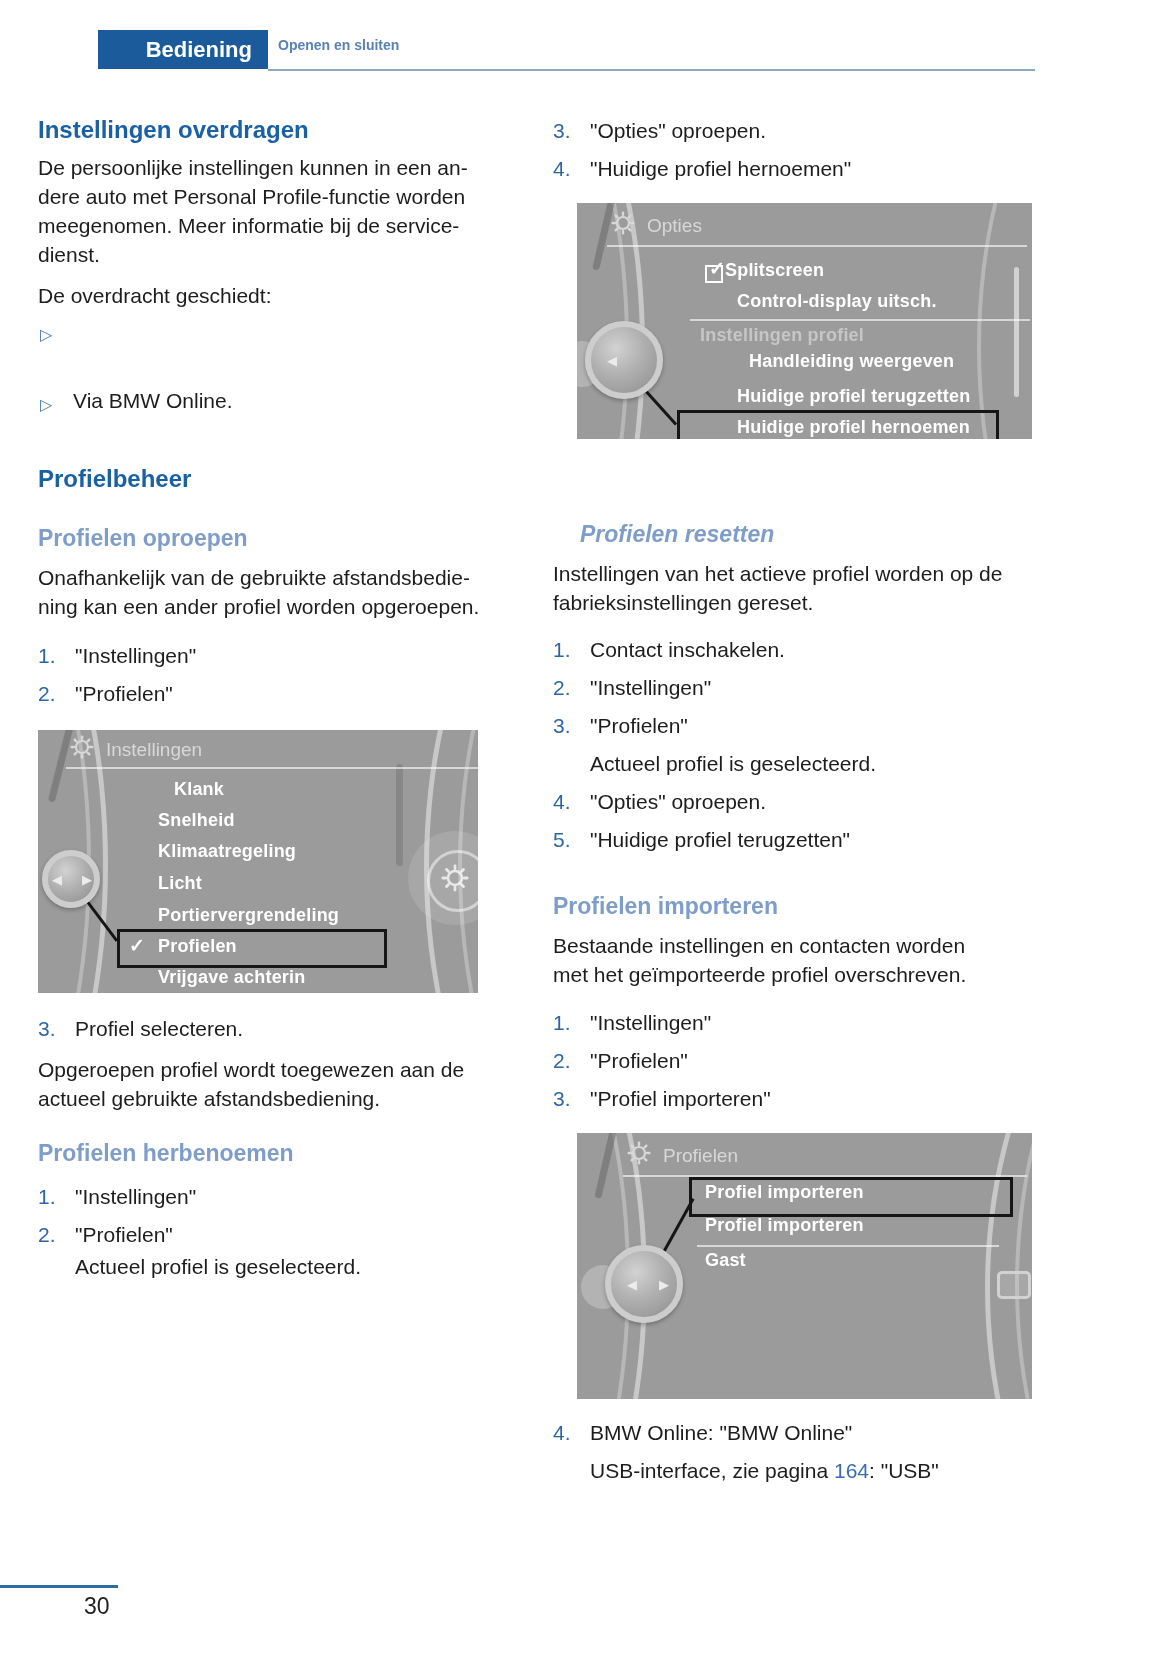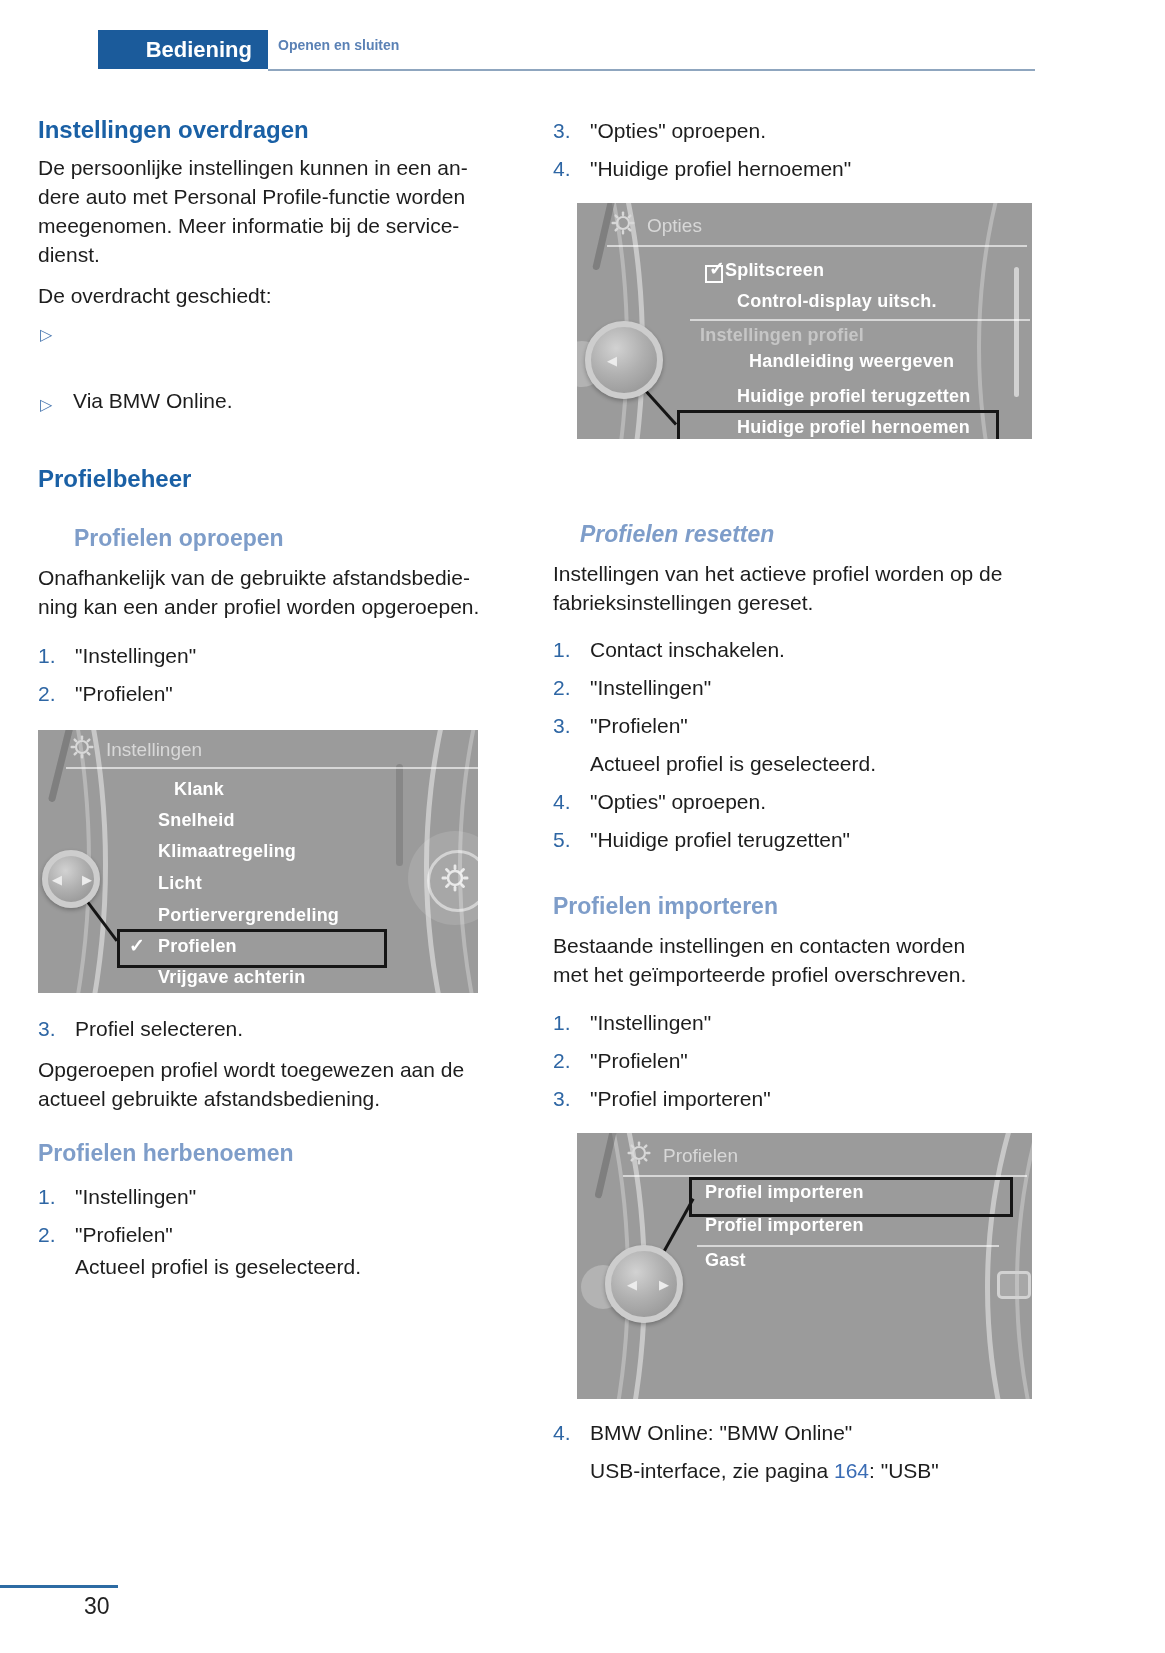--- a/index.html
+++ b/index.html
@@ -75,21 +75,21 @@
 
 <div class="bul" style="left:40px;top:316px;width:478px;">
   <span class="b">▷</span>
 </div>
 <div class="bul" style="left:40px;top:386px;width:478px;">
   <span class="b">▷</span>
   <div class="t">Via BMW Online.</div>
 </div>
 
 <div class="h1" style="left:38px;top:465px;">Profielbeheer</div>
-<div class="h3" style="left:38px;top:525px;margin-left:36px;">Profielen oproepen</div>
+<div class="h3" style="left:38px;top:525px;">Profielen oproepen</div>
 <div class="p" style="left:38px;top:563px;width:480px;">Onafhankelijk van de gebruikte afstandsbedie-
 ning kan een ander profiel worden opgeroepen.</div>
 
 <div class="step" style="left:38px;top:641px;width:478px;">
   <span class="n">1.</span>
   <span class="t">"Instellingen"</span>
 </div>
 <div class="step" style="left:38px;top:679px;width:478px;">
   <span class="n">2.</span>
   <span class="t">"Profielen"</span>

